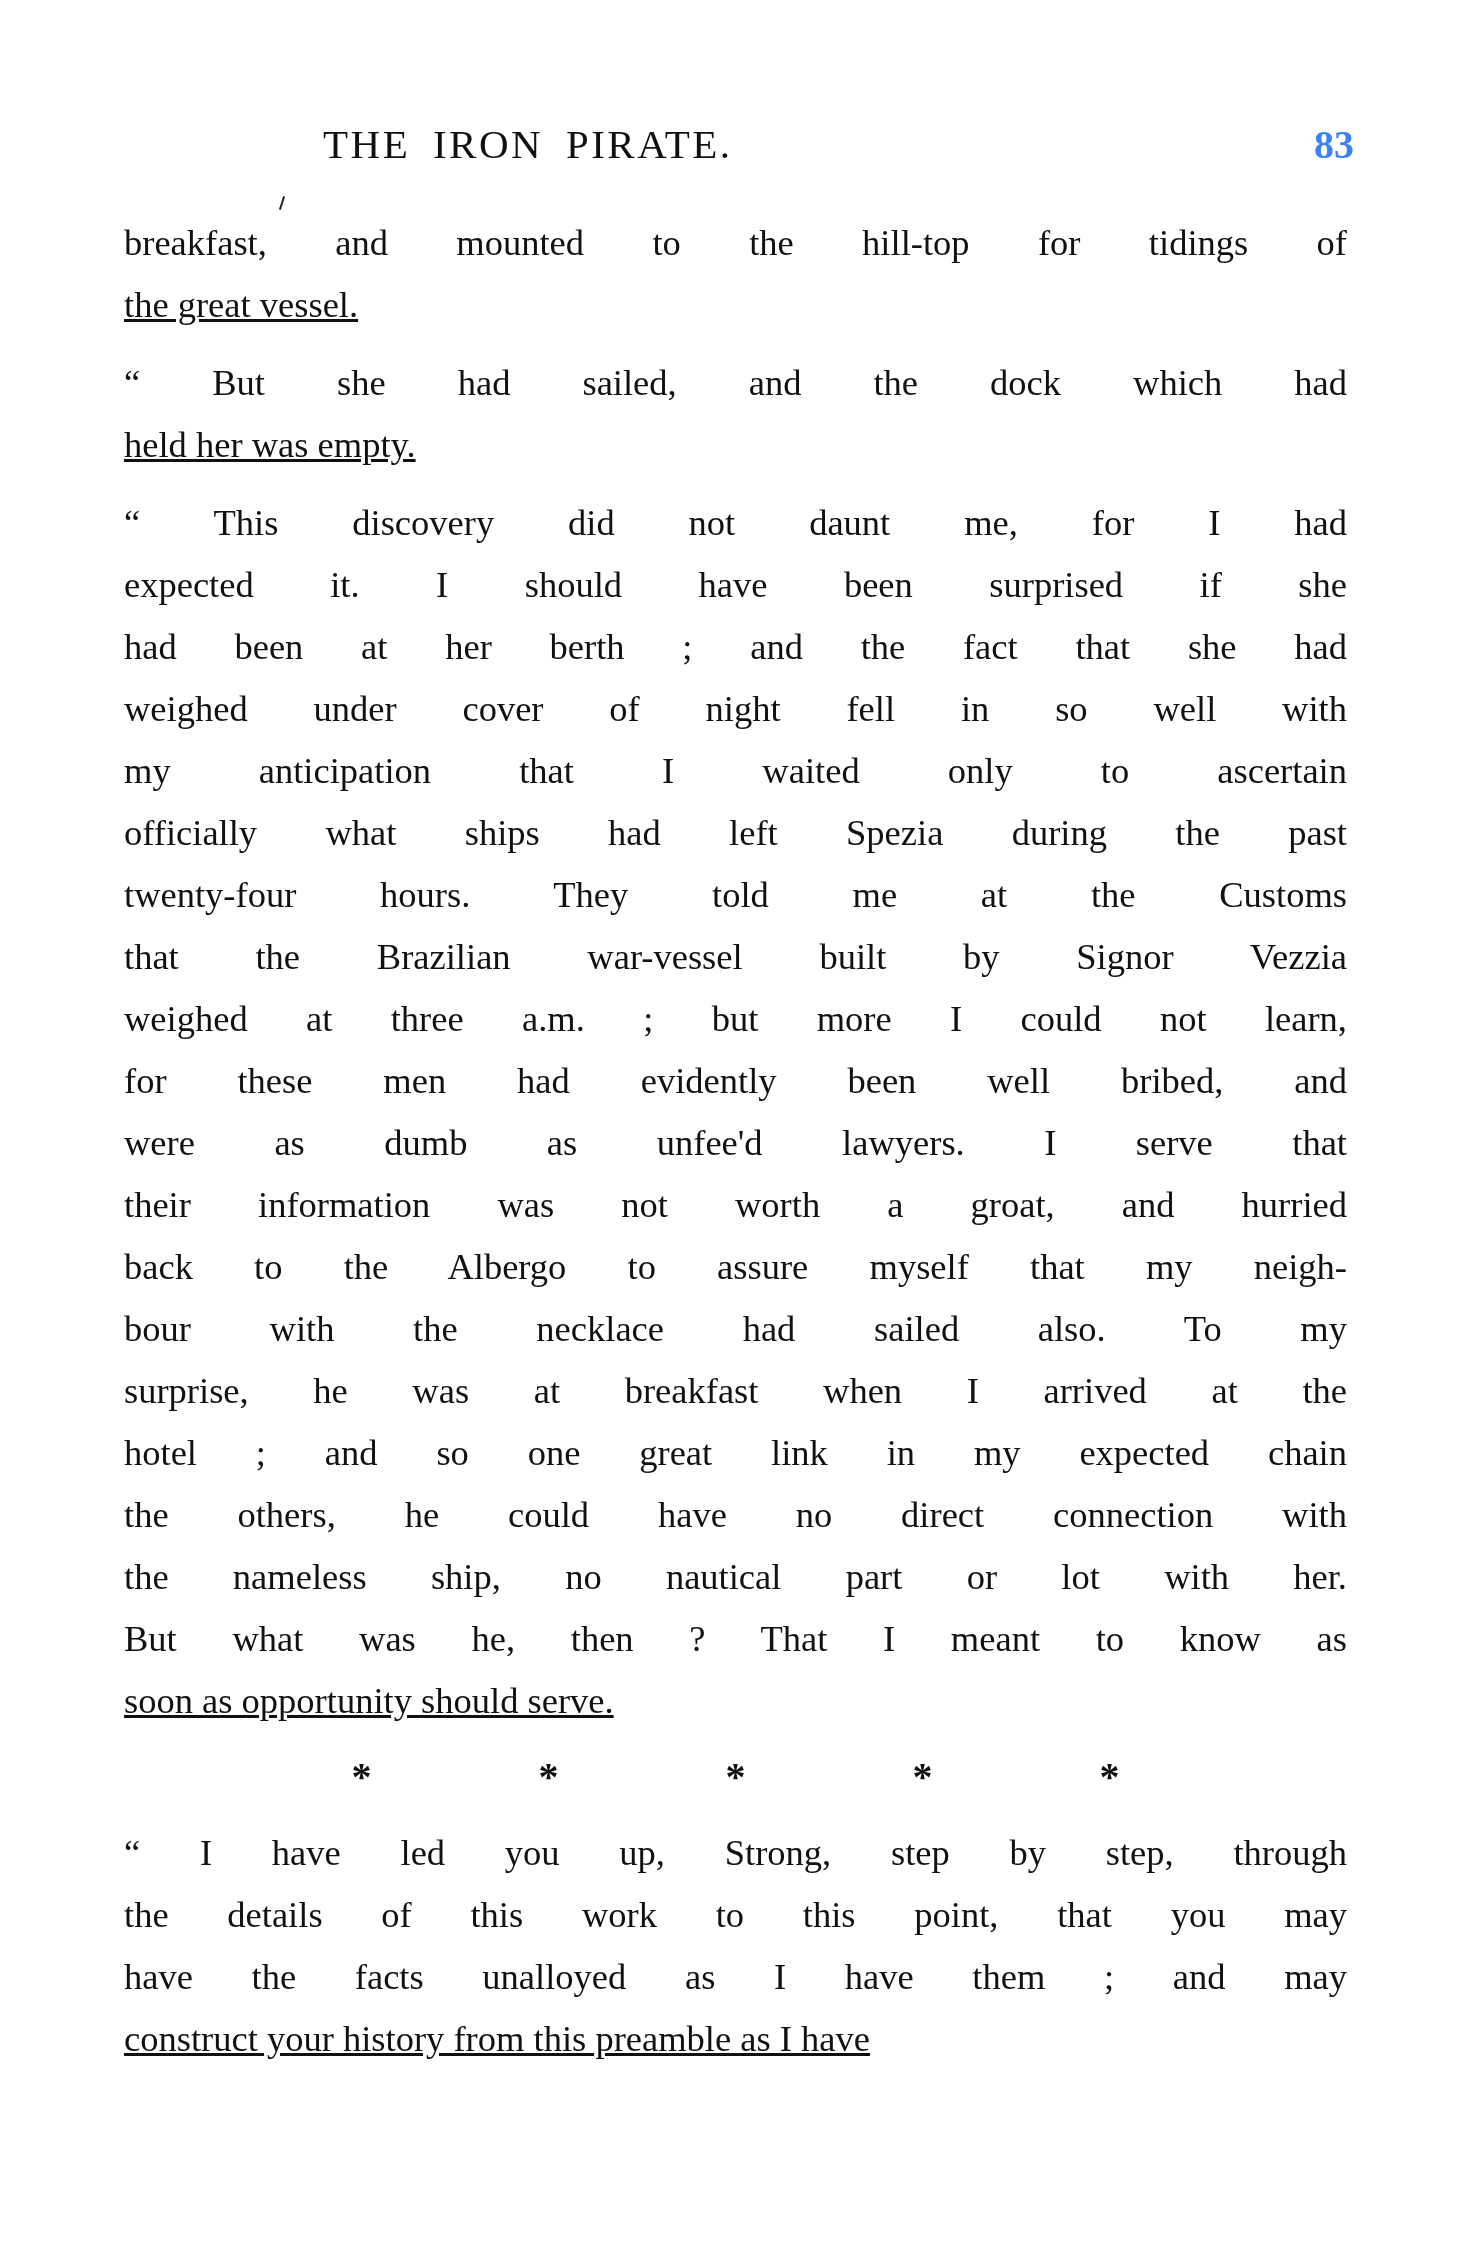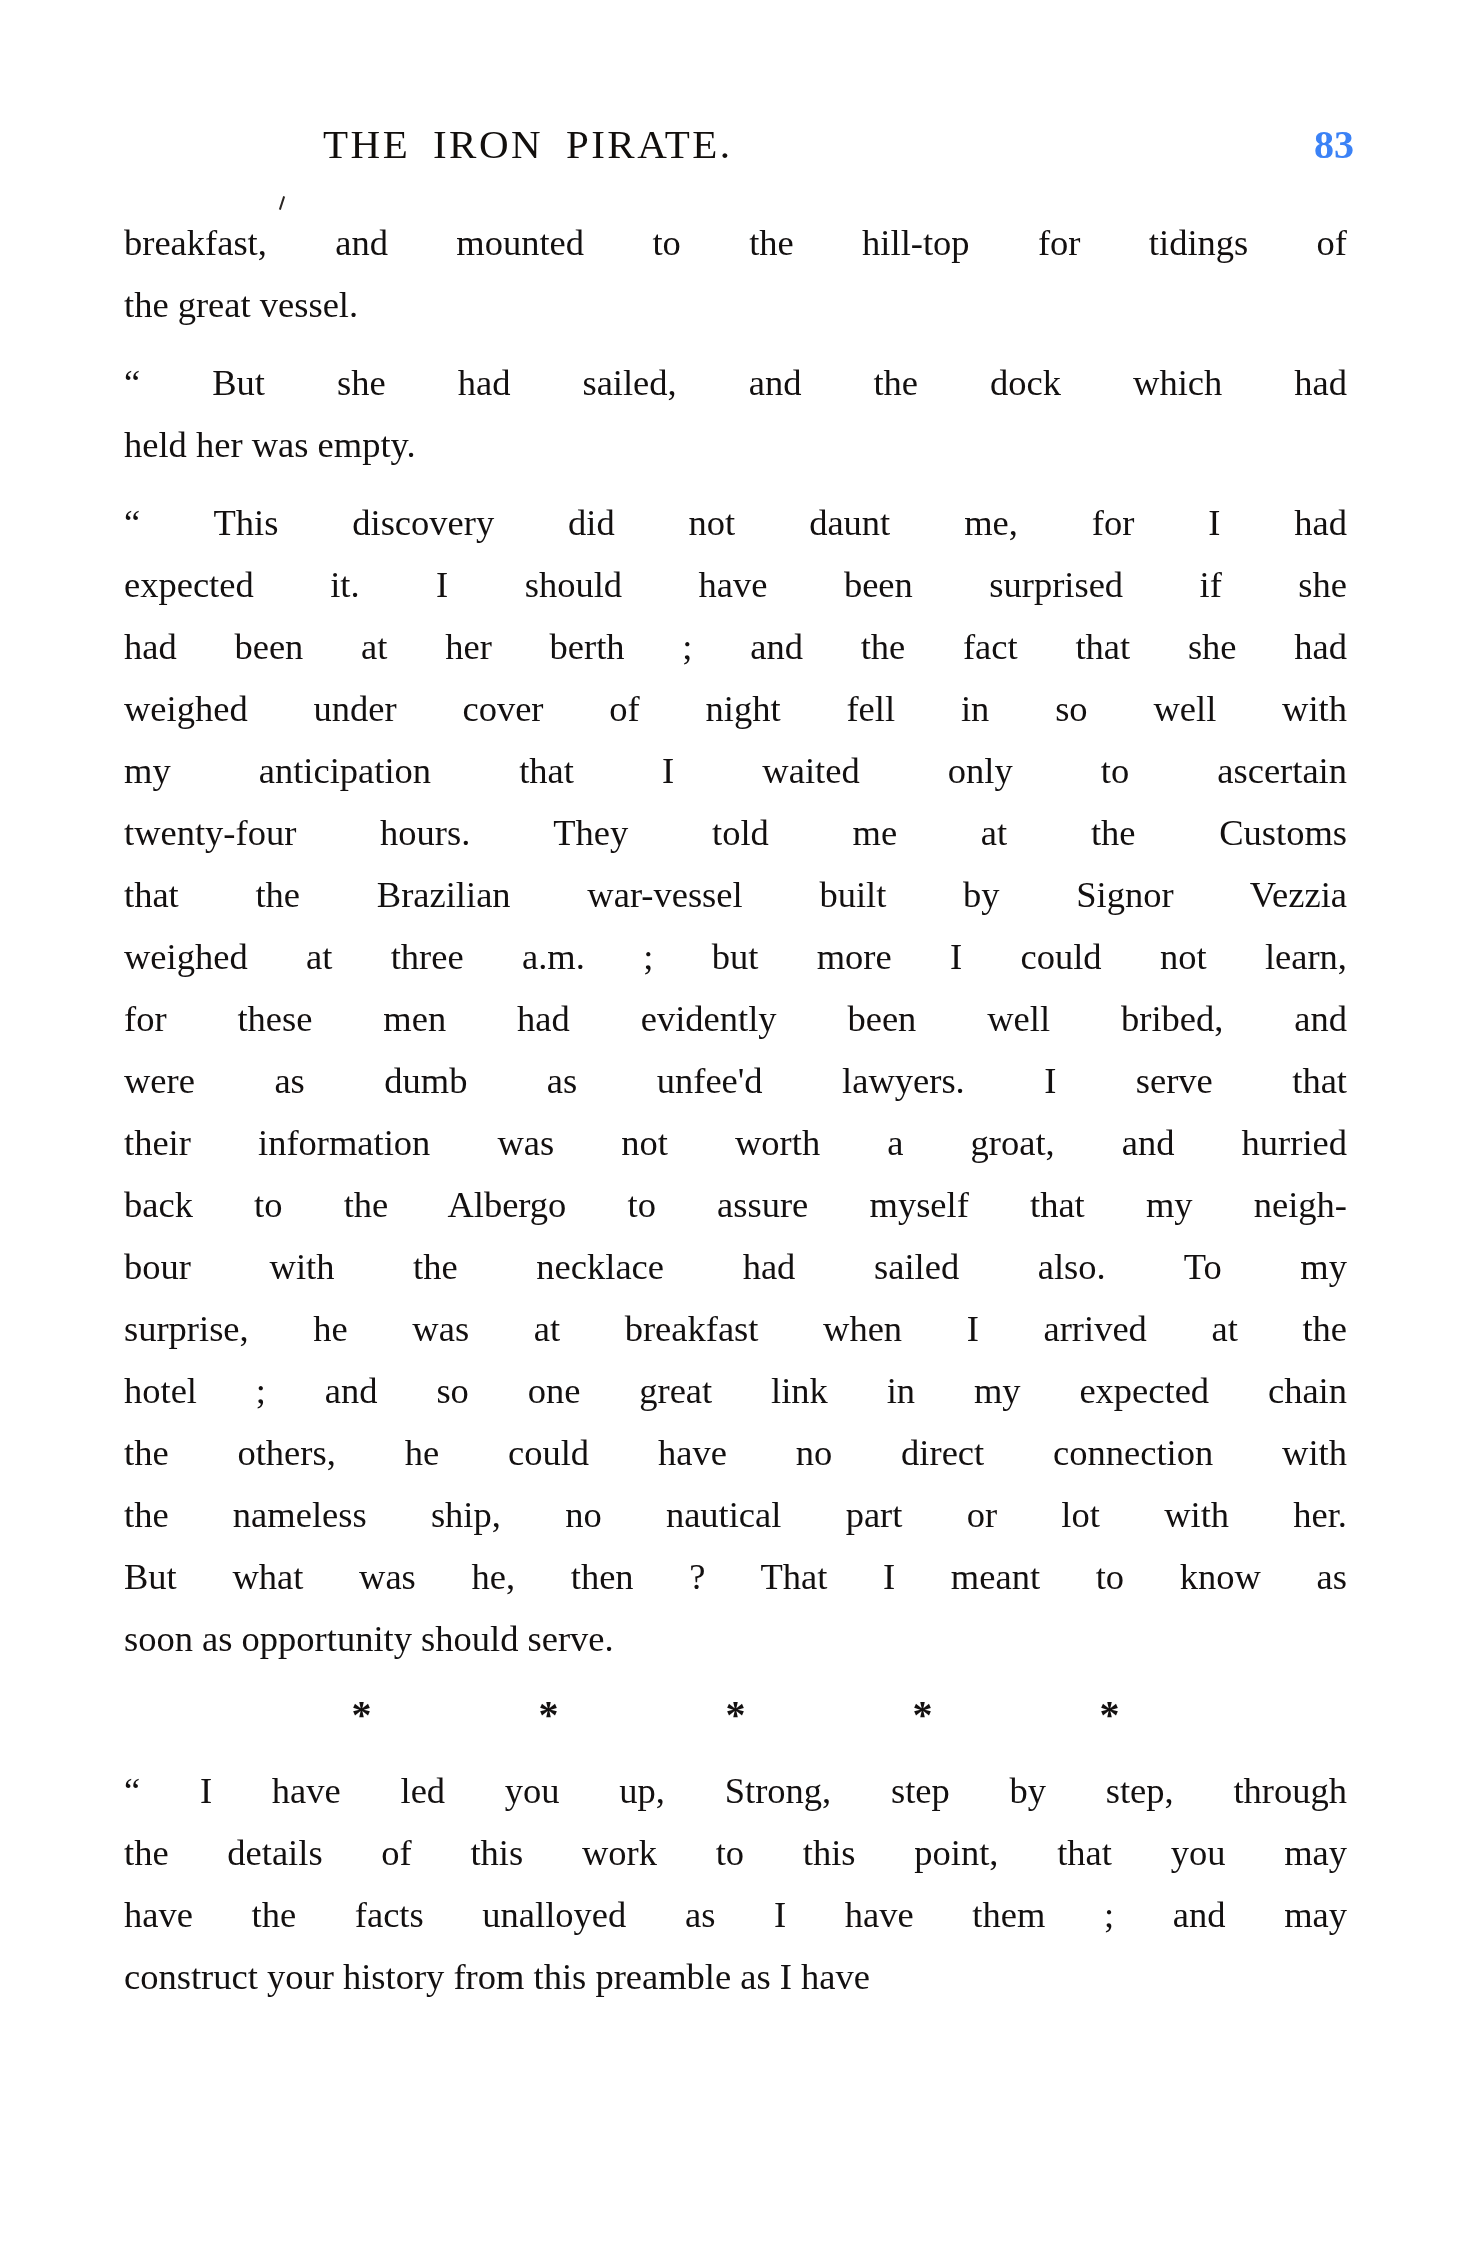--- a/index.html
+++ b/index.html
@@ -76,20 +76,21 @@
   }
   
   .line {
     display: block;
     text-align: justify;
     text-align-last: justify;
     white-space: nowrap;
   }
   .line.last {
     text-align-last: left;
+    text-decoration: underline;
   }
   .tick {
     position: absolute;
     left: 281px;
     top: 196px;
     width: 2px;
     height: 14px;
     background: #2a2522;
     transform: rotate(18deg);
   }
@@ -119,20 +120,21 @@
         <span class="line">“ But she had sailed, and the dock which had</span>
         <span class="line last">held her was empty.</span>
       </p>
 
       <p class="para-indent">
         <span class="line">“ This discovery did not daunt me, for I had</span>
         <span class="line">expected it.  I should have been surprised if she</span>
         <span class="line">had been at her berth ; and the fact that she had</span>
         <span class="line">weighed under cover of night fell in so well with</span>
         <span class="line">my anticipation that I waited only to ascertain</span>
+        <span class="line">officially what ships had left Spezia during the past</span>
         <span class="line">twenty-four hours.  They told me at the Customs</span>
         <span class="line">that the Brazilian war-vessel built by Signor Vezzia</span>
         <span class="line">weighed at three a.m. ; but more I could not learn,</span>
         <span class="line">for these men had evidently been well bribed, and</span>
         <span class="line">were as dumb as unfee'd lawyers.  I serve that</span>
         <span class="line">their information was not worth a groat, and hurried</span>
         <span class="line">back to the Albergo to assure myself that my neigh-</span>
         <span class="line">bour with the necklace had sailed also.  To my</span>
         <span class="line">surprise, he was at breakfast when I arrived at the</span>
         <span class="line">hotel ; and so one great link in my expected chain</span>

